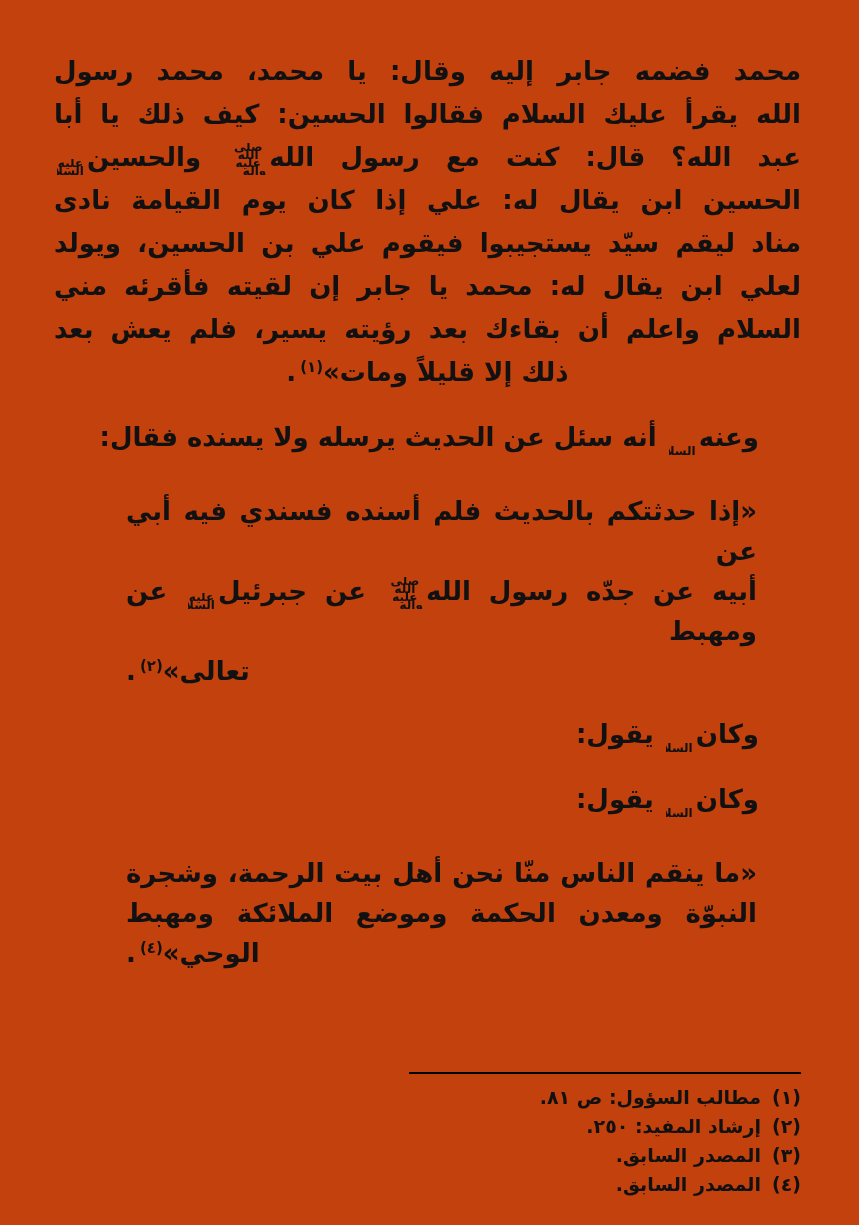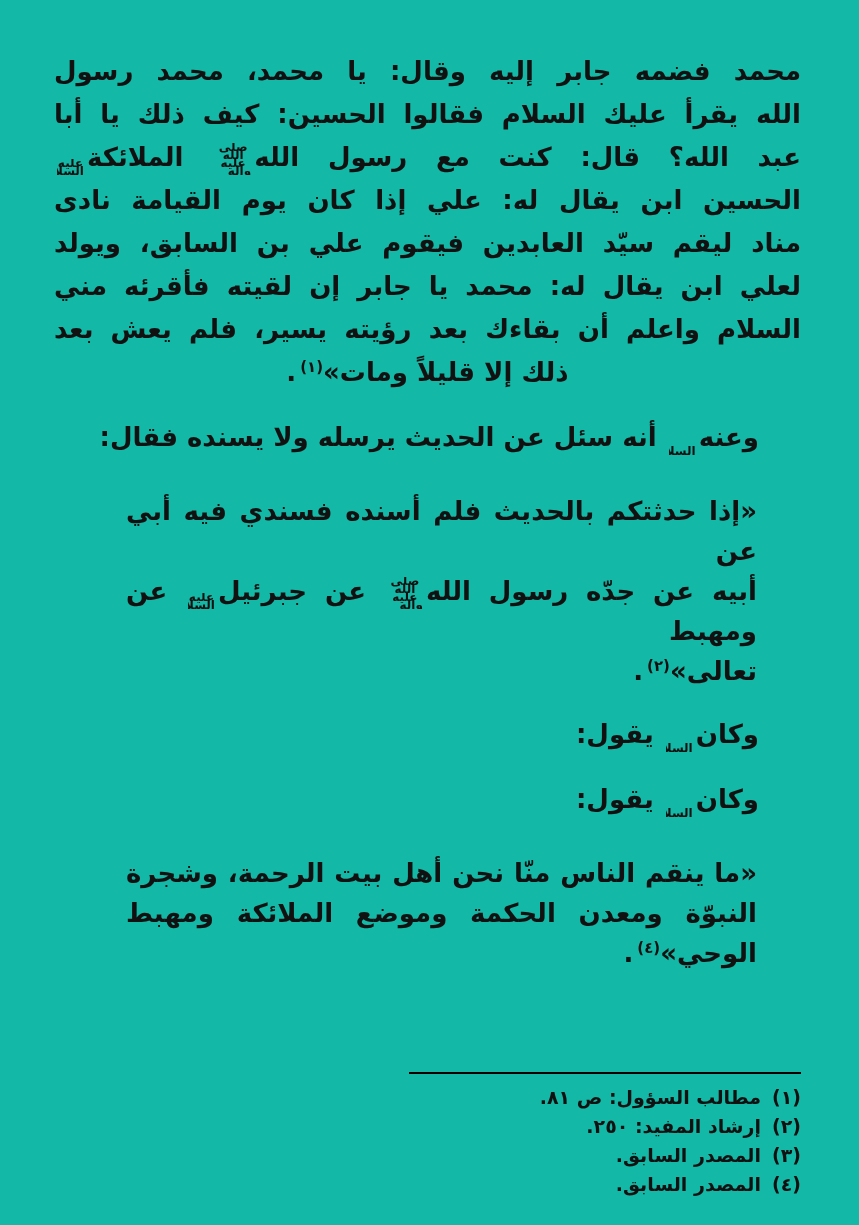--- a/index.html
+++ b/index.html
@@ -1,28 +1,28 @@
 <!DOCTYPE html>
 <html lang="ar"><head>
 <meta charset="utf-8">
 <style>
   html, body { margin: 0; padding: 0; background: #e8e8e8; }
   .page {
     width: 859px; height: 1225px; box-sizing: border-box;
     margin: 0 auto; overflow: hidden;
-    background: #14b8a6; color: #111111;
+    background: #c2410c; color: #111111;
     font-family: "DejaVu Sans", sans-serif; font-weight: bold;
     direction: rtl;
     padding: 50px 58px 26px 54px;
     display: flex; flex-direction: column;
   }
   .ln { font-size: 26px; line-height: 43px; }
   .j  { text-align: justify; text-align-last: justify; }
   .last { text-align: center; }
-  .c  { text-align: right; }
+  .c  { text-align: left; }
   .p1 .ln { line-height: 43px; }
   .pind {
     margin-top: 22px; font-size: 26px; line-height: 43px;
     text-align: right; text-indent: 42px;
   }
   .quote { margin: 32px 44px 0 72px; }
   .quote .ln { font-size: 26px; line-height: 40px; }
   .hon {
     display: inline-block; text-align: center; font-weight: bold;
     vertical-align: -9px; color: #111;
@@ -44,24 +44,24 @@
 </head>
 <body>
 
 <div class="page">
 
   <div class="p1">
     <div class="ln j">محمد فضمه جابر إليه وقال: يا محمد، محمد رسول</div>
     <div class="ln j">الله يقرأ عليك السلام فقالوا الحسين: كيف ذلك يا أبا</div>
     <div class="ln j">
       <span>عبد الله؟ قال: كنت مع رسول الله</span><span class="hon hp">صلى الله عليه وآله</span>
-      <span>الملائكة</span><span class="hon hi">عليه السلام</span>
+      <span>والحسين</span><span class="hon hi">عليه السلام</span>
     </div>
     <div class="ln j">الحسين ابن يقال له: علي إذا كان يوم القيامة نادى</div>
-    <div class="ln j">مناد ليقم سيّد العابدين فيقوم علي بن السابق، ويولد</div>
+    <div class="ln j">مناد ليقم سيّد يستجيبوا فيقوم علي بن الحسين، ويولد</div>
     <div class="ln j">لعلي ابن يقال له: محمد يا جابر إن لقيته فأقرئه مني</div>
     <div class="ln j">السلام واعلم أن بقاءك بعد رؤيته يسير، فلم يعش بعد</div>
     <div class="ln last">
       <span>ذلك إلا قليلاً ومات»</span><sup class="ref">(١)</sup><span class="dot">.</span>
     </div>
   </div>
 
   <div class="pind">
     <span>وعنه</span><span class="hon hi">عليه السلام</span>
     <span>أنه سئل عن الحديث يرسله ولا يسنده فقال:</span>

